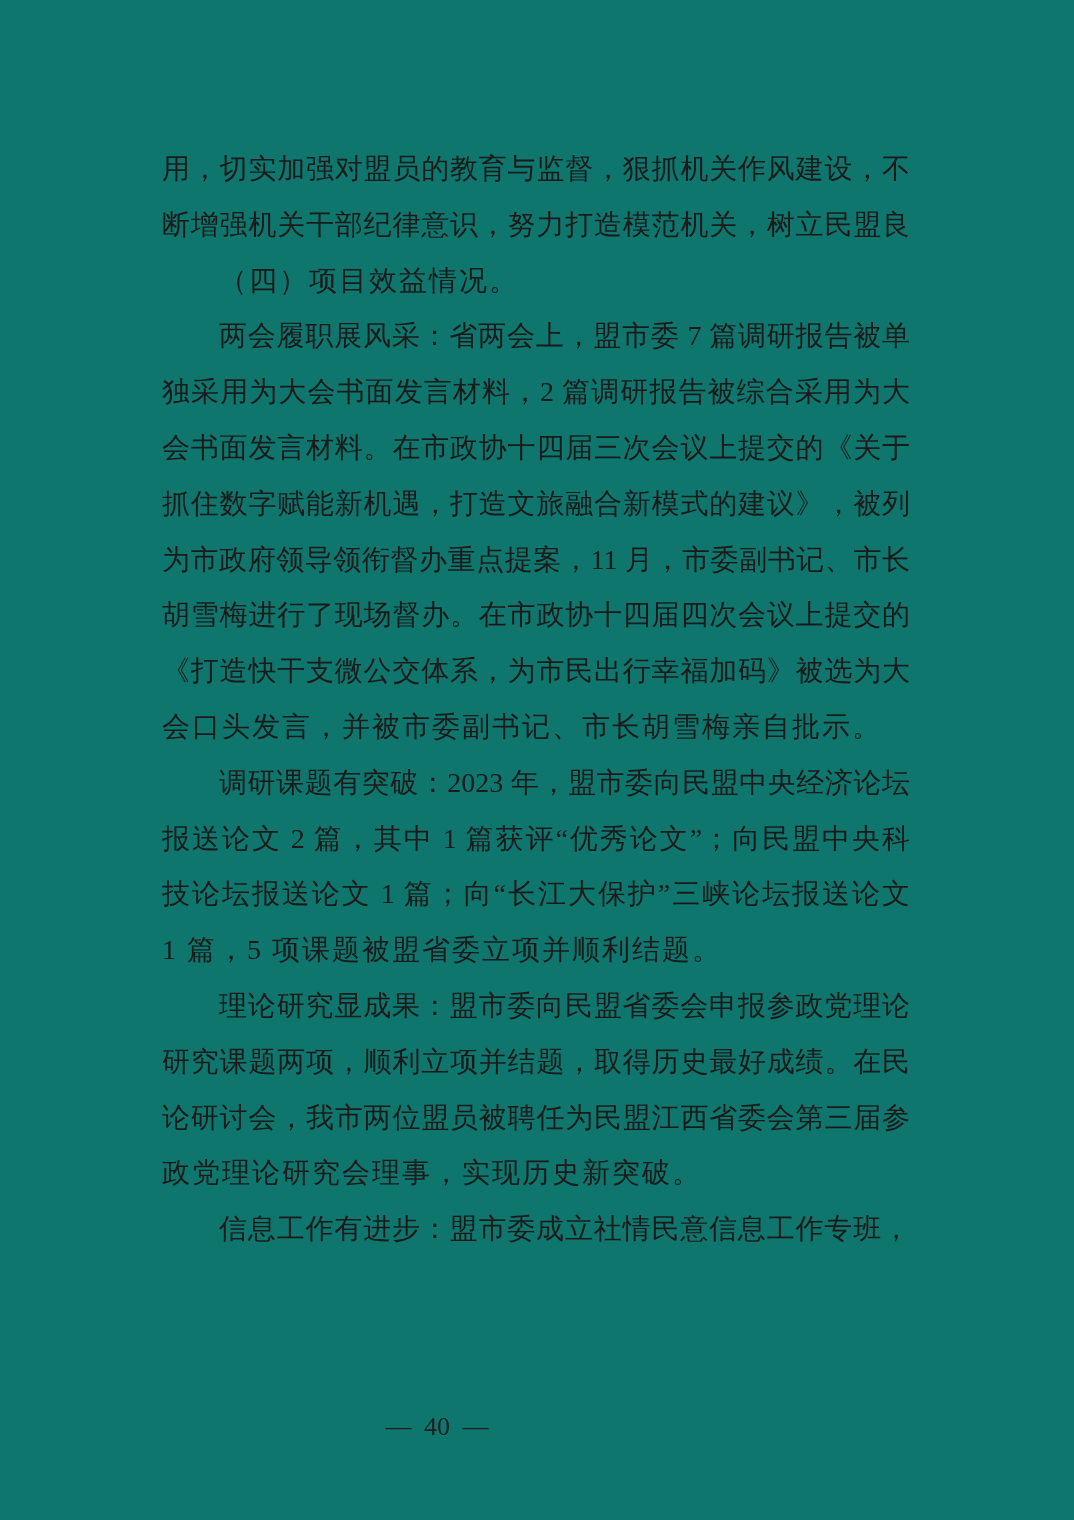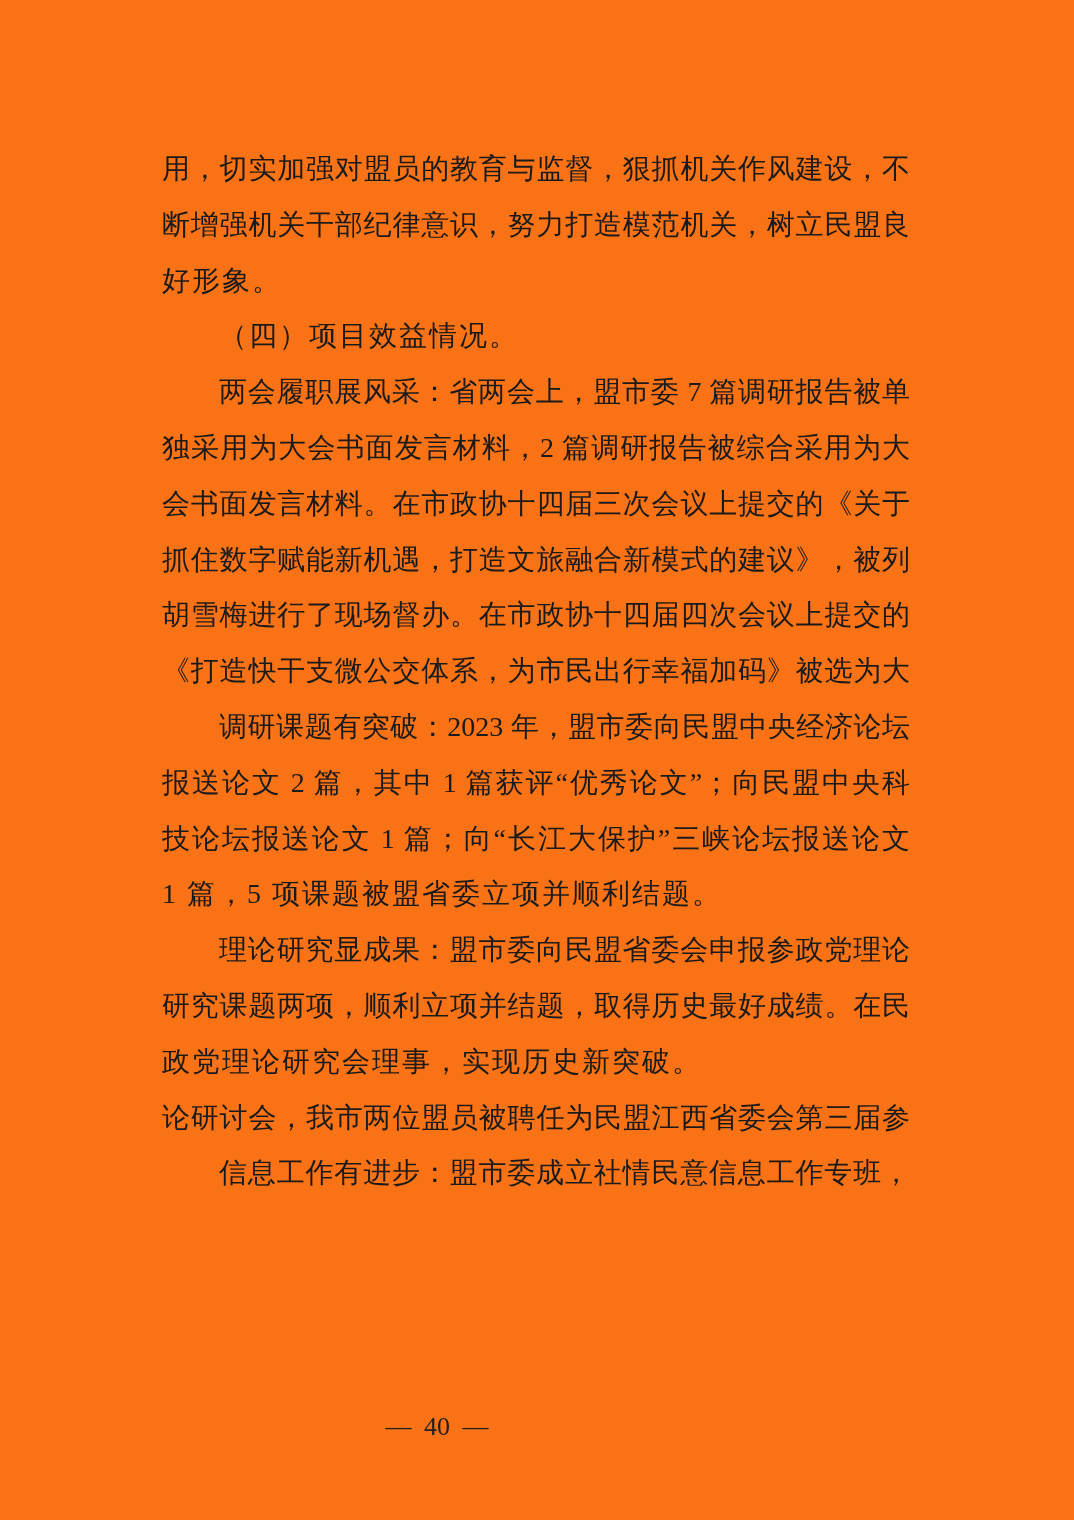--- a/index.html
+++ b/index.html
@@ -7,21 +7,21 @@
     padding: 0;
     width: 1074px;
     height: 1520px;
     background: #ffffff;
     overflow: hidden;
   }
   .page {
     position: relative;
     width: 1074px;
     height: 1520px;
-    background: #f97316;
+    background: #0f766e;
     font-family: "Liberation Serif", "DejaVu Serif", serif;
     color: #1a1a1a;
   }
   .textblock {
     position: absolute;
     left: 162px;
     top: 141px;
     width: 748px;
     font-size: 28px;
     line-height: 55.8px;
@@ -56,33 +56,34 @@
     word-spacing: 6px;
   }
 </style>
 </head>
 <body>
 
 <div class="page">
   <div class="textblock">
     <div class="line j">用，切实加强对盟员的教育与监督，狠抓机关作风建设，不</div>
     <div class="line j">断增强机关干部纪律意识，努力打造模范机关，树立民盟良</div>
-    <div class="line l">好形象。</div>
     <div class="line l indent">（四）项目效益情况。</div>
     <div class="line j indent">两会履职展风采：省两会上，盟市委 7 篇调研报告被单</div>
     <div class="line j">独采用为大会书面发言材料，2 篇调研报告被综合采用为大</div>
     <div class="line j">会书面发言材料。在市政协十四届三次会议上提交的《关于</div>
     <div class="line j">抓住数字赋能新机遇，打造文旅融合新模式的建议》，被列</div>
+    <div class="line j">为市政府领导领衔督办重点提案，11 月，市委副书记、市长</div>
     <div class="line j">胡雪梅进行了现场督办。在市政协十四届四次会议上提交的</div>
     <div class="line j">《打造快干支微公交体系，为市民出行幸福加码》被选为大</div>
+    <div class="line l">会口头发言，并被市委副书记、市长胡雪梅亲自批示。</div>
     <div class="line j indent">调研课题有突破：2023 年，盟市委向民盟中央经济论坛</div>
     <div class="line j">报送论文 2 篇，其中 1 篇获评“优秀论文”；向民盟中央科</div>
     <div class="line j">技论坛报送论文 1 篇；向“长江大保护”三峡论坛报送论文</div>
     <div class="line l">1 篇，5 项课题被盟省委立项并顺利结题。</div>
     <div class="line j indent">理论研究显成果：盟市委向民盟省委会申报参政党理论</div>
     <div class="line j">研究课题两项，顺利立项并结题，取得历史最好成绩。在民</div>
+    <div class="line j">论研讨会，我市两位盟员被聘任为民盟江西省委会第三届参</div>
     <div class="line l">政党理论研究会理事，实现历史新突破。</div>
-    <div class="line j">论研讨会，我市两位盟员被聘任为民盟江西省委会第三届参</div>
     <div class="line j indent">信息工作有进步：盟市委成立社情民意信息工作专班，</div>
   </div>
 
   <div class="footer">— 40 —</div>
 </div>
 
 </body></html>

